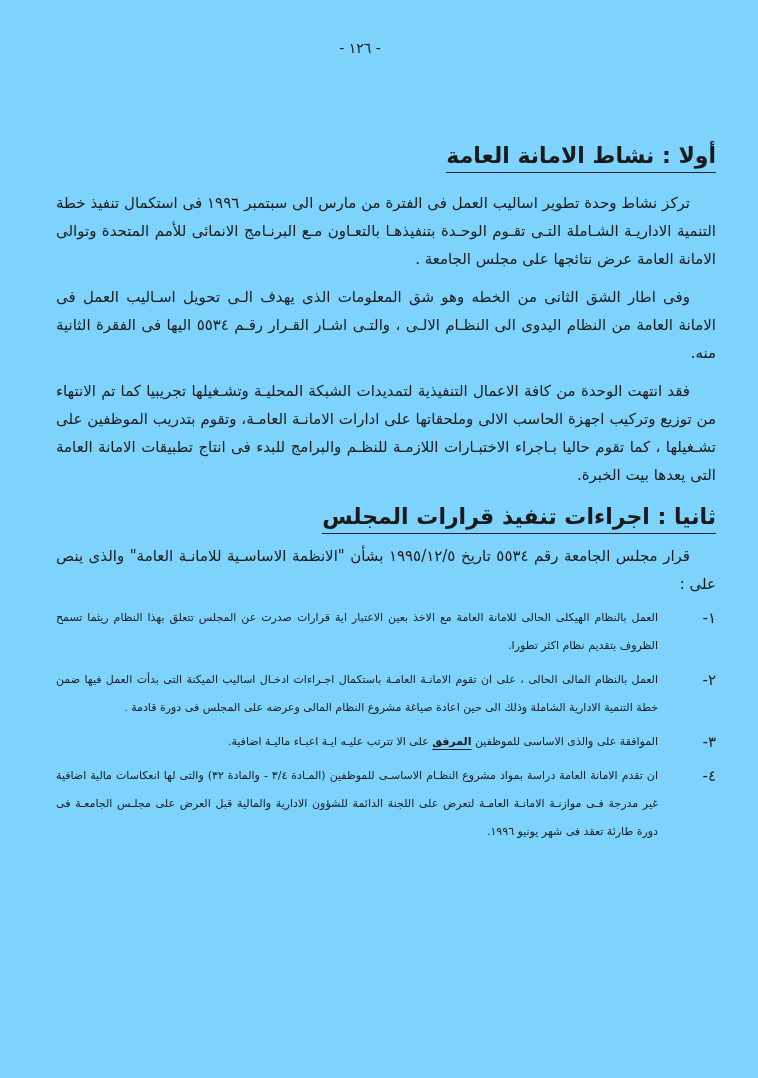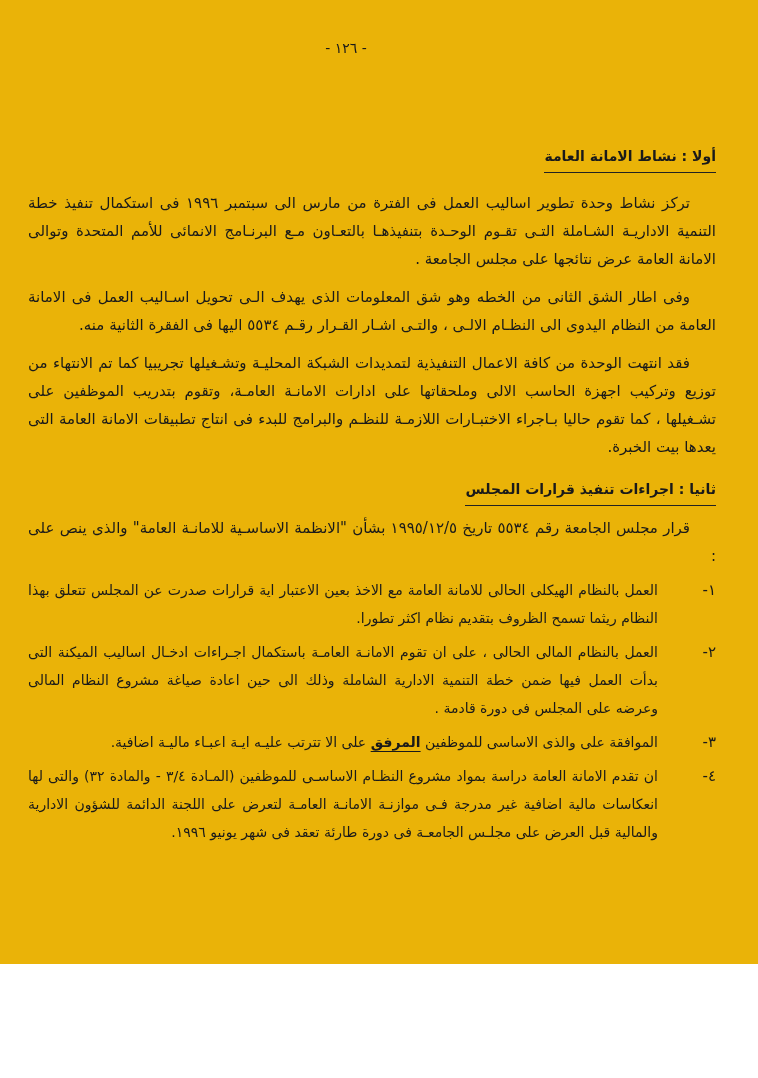--- a/index.html
+++ b/index.html
@@ -10,35 +10,35 @@
   body {
     width: 758px;
     height: 1078px;
     overflow: hidden;
     font-family: "DejaVu Sans", sans-serif;
     color: #1a1a1a;
   }
   .page {
     box-sizing: border-box;
     width: 758px;
-    height: 964px;
-    padding: 38px 42px 0 28px;
+    height: 1078px;
+    padding: 38px 42px 0 56px;
     direction: rtl;
-    background: #eab308;
+    background: #7dd3fc;
   }
   .page-number {
     text-align: center;
     transform: translateX(-26px);
     font-size: 14px;
     height: 20px;
     line-height: 20px;
   }
   h2.heading {
     margin: 0;
-    font-size: 14px;
+    font-size: 22px;
     font-weight: bold;
     line-height: 22px;
   }
   h2.s1 { margin-top: 87px; }
   h2.s2 { margin-top: 17px; }
   .heading-text {
     display: inline-block;
     border-bottom: 1.5px solid #222;
     padding-bottom: 5px;
   }
@@ -57,21 +57,21 @@
     display: flex;
     margin-top: 6px;
   }
   .item-num {
     flex: 0 0 58px;
     font-size: 15px;
     line-height: 28px;
   }
   .item-text {
     flex: 1;
-    font-size: 14px;
+    font-size: 11px;
     line-height: 28px;
     text-align: justify;
   }
   .u {
     text-decoration: underline;
     text-underline-offset: 4px;
     font-weight: bold;
   }
 </style>
 </head>

